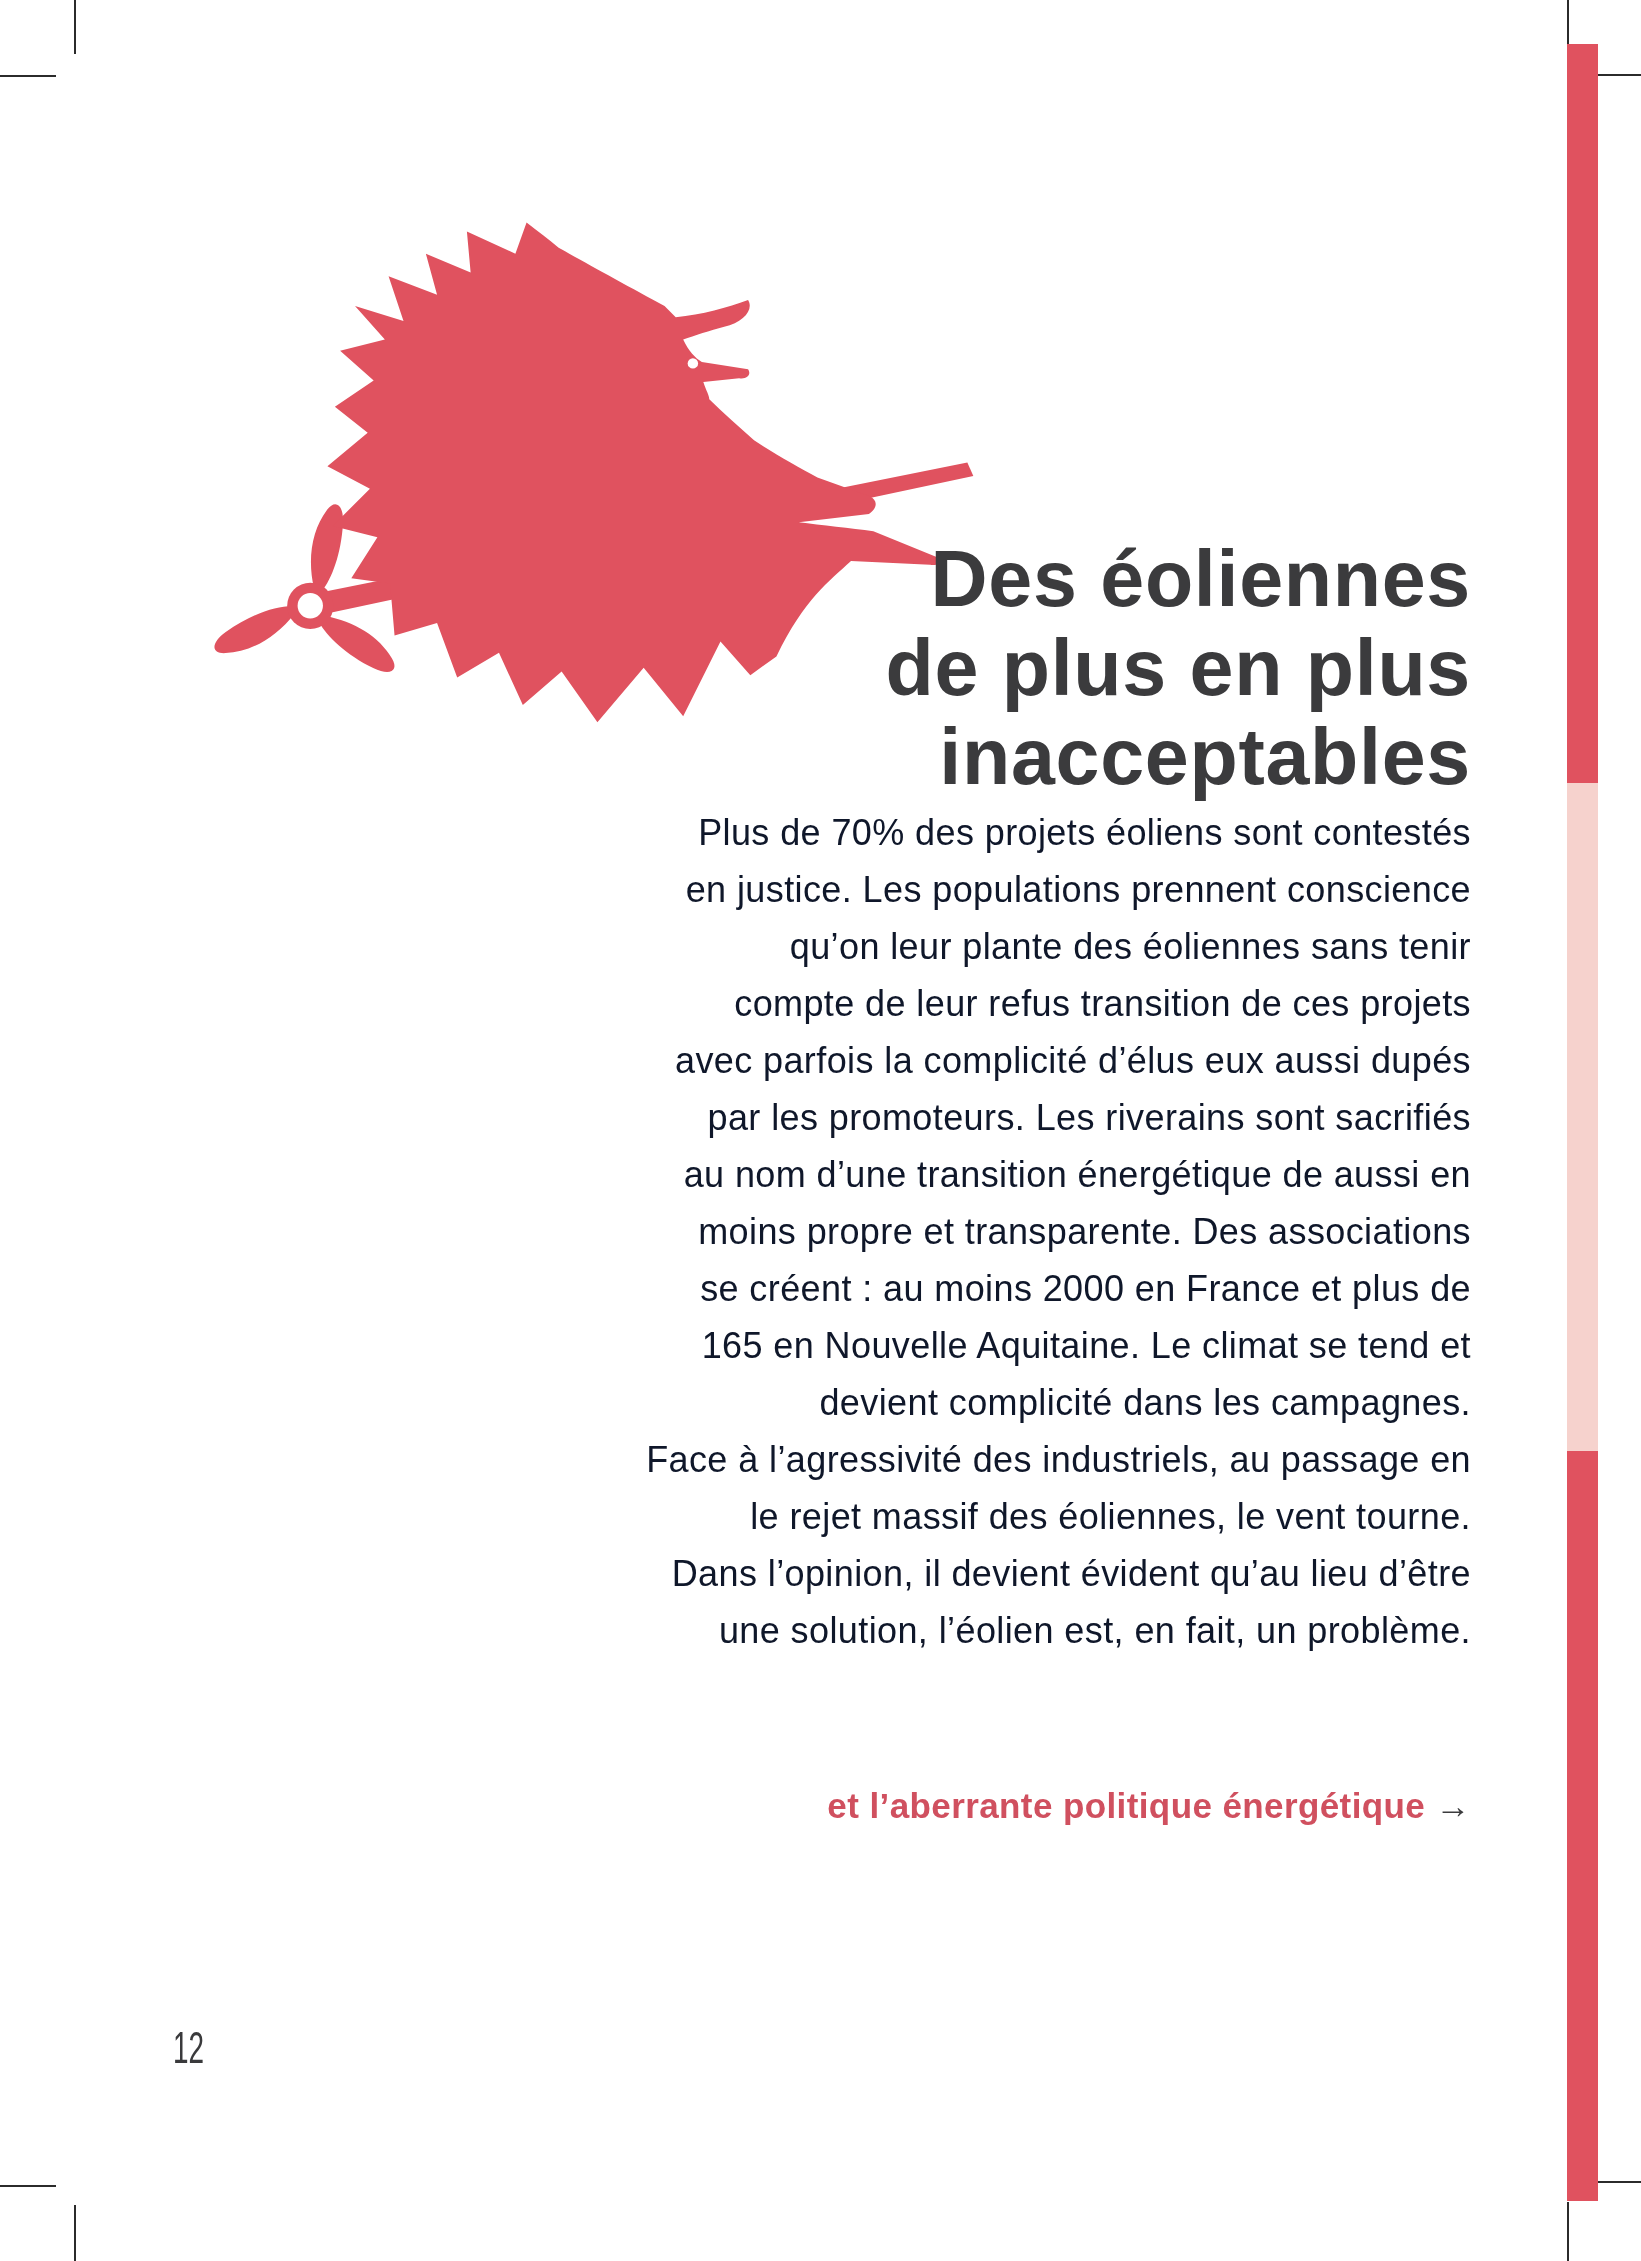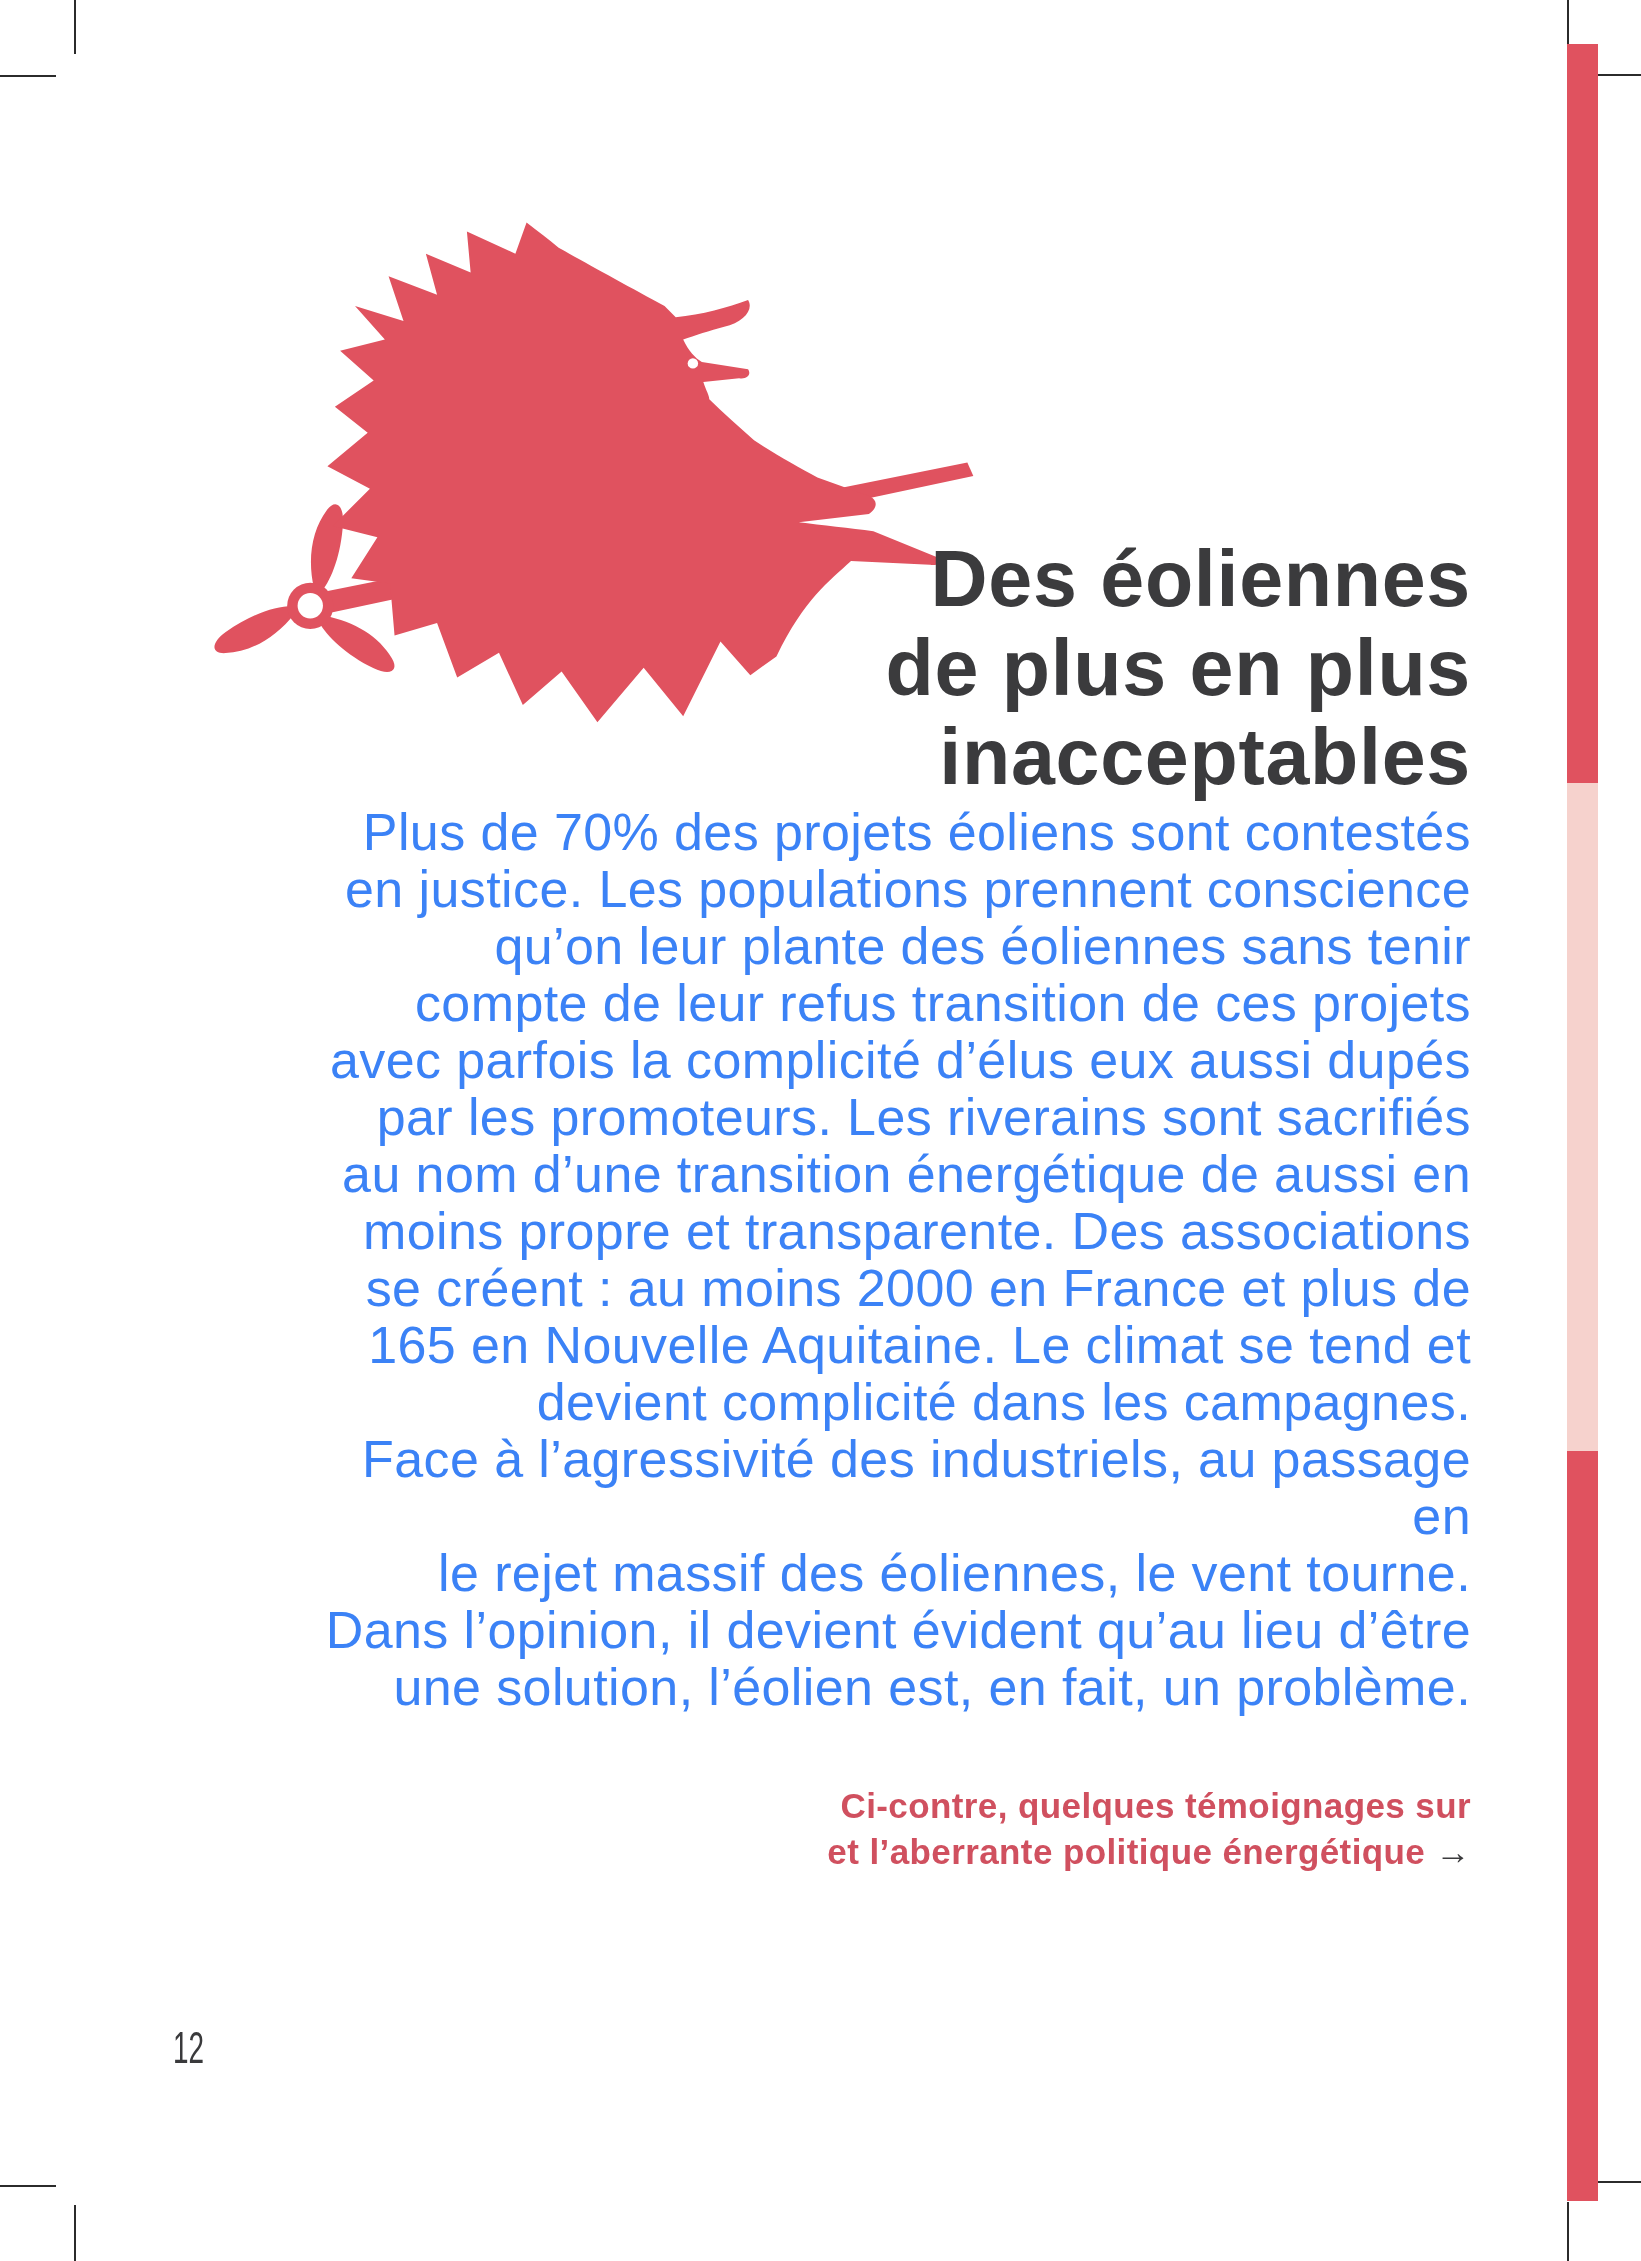--- a/index.html
+++ b/index.html
@@ -53,24 +53,24 @@
     letter-spacing: 0.7px;
   }
 
   
   .bodycopy {
     position: absolute;
     top: 804px;
     right: 170px;
     width: 1164px;
     text-align: right;
-    font-size: 52px;
+    font-size: 36px;
     line-height: 57px;
     font-weight: 400;
-    color: #3b82f6;
+    color: #0f172a;
     letter-spacing: 0.4px;
   }
 
   
   .callout {
     position: absolute;
     top: 1783px;
     right: 170px;
     width: 970px;
     text-align: right;
@@ -181,18 +181,17 @@
   <div>se créent : au moins 2000 en France et plus de</div>
   <div>165 en Nouvelle Aquitaine. Le climat se tend et</div>
   <div>devient complicité dans les campagnes.</div>
   <div>Face à l’agressivité des industriels, au passage en</div>
   <div>le rejet massif des éoliennes, le vent tourne.</div>
   <div>Dans l’opinion, il devient évident qu’au lieu d’être</div>
   <div>une solution, l’éolien est, en fait, un problème.</div>
 </div>
 
 <div class="callout">
-  <div>Ci-contre, quelques témoignages sur</div>
   <div><span>et l’aberrante politique énergétique</span><span class="arrow">→</span></div>
 </div>
 
 <div class="page-number">12</div>
 
 
 </body></html>

